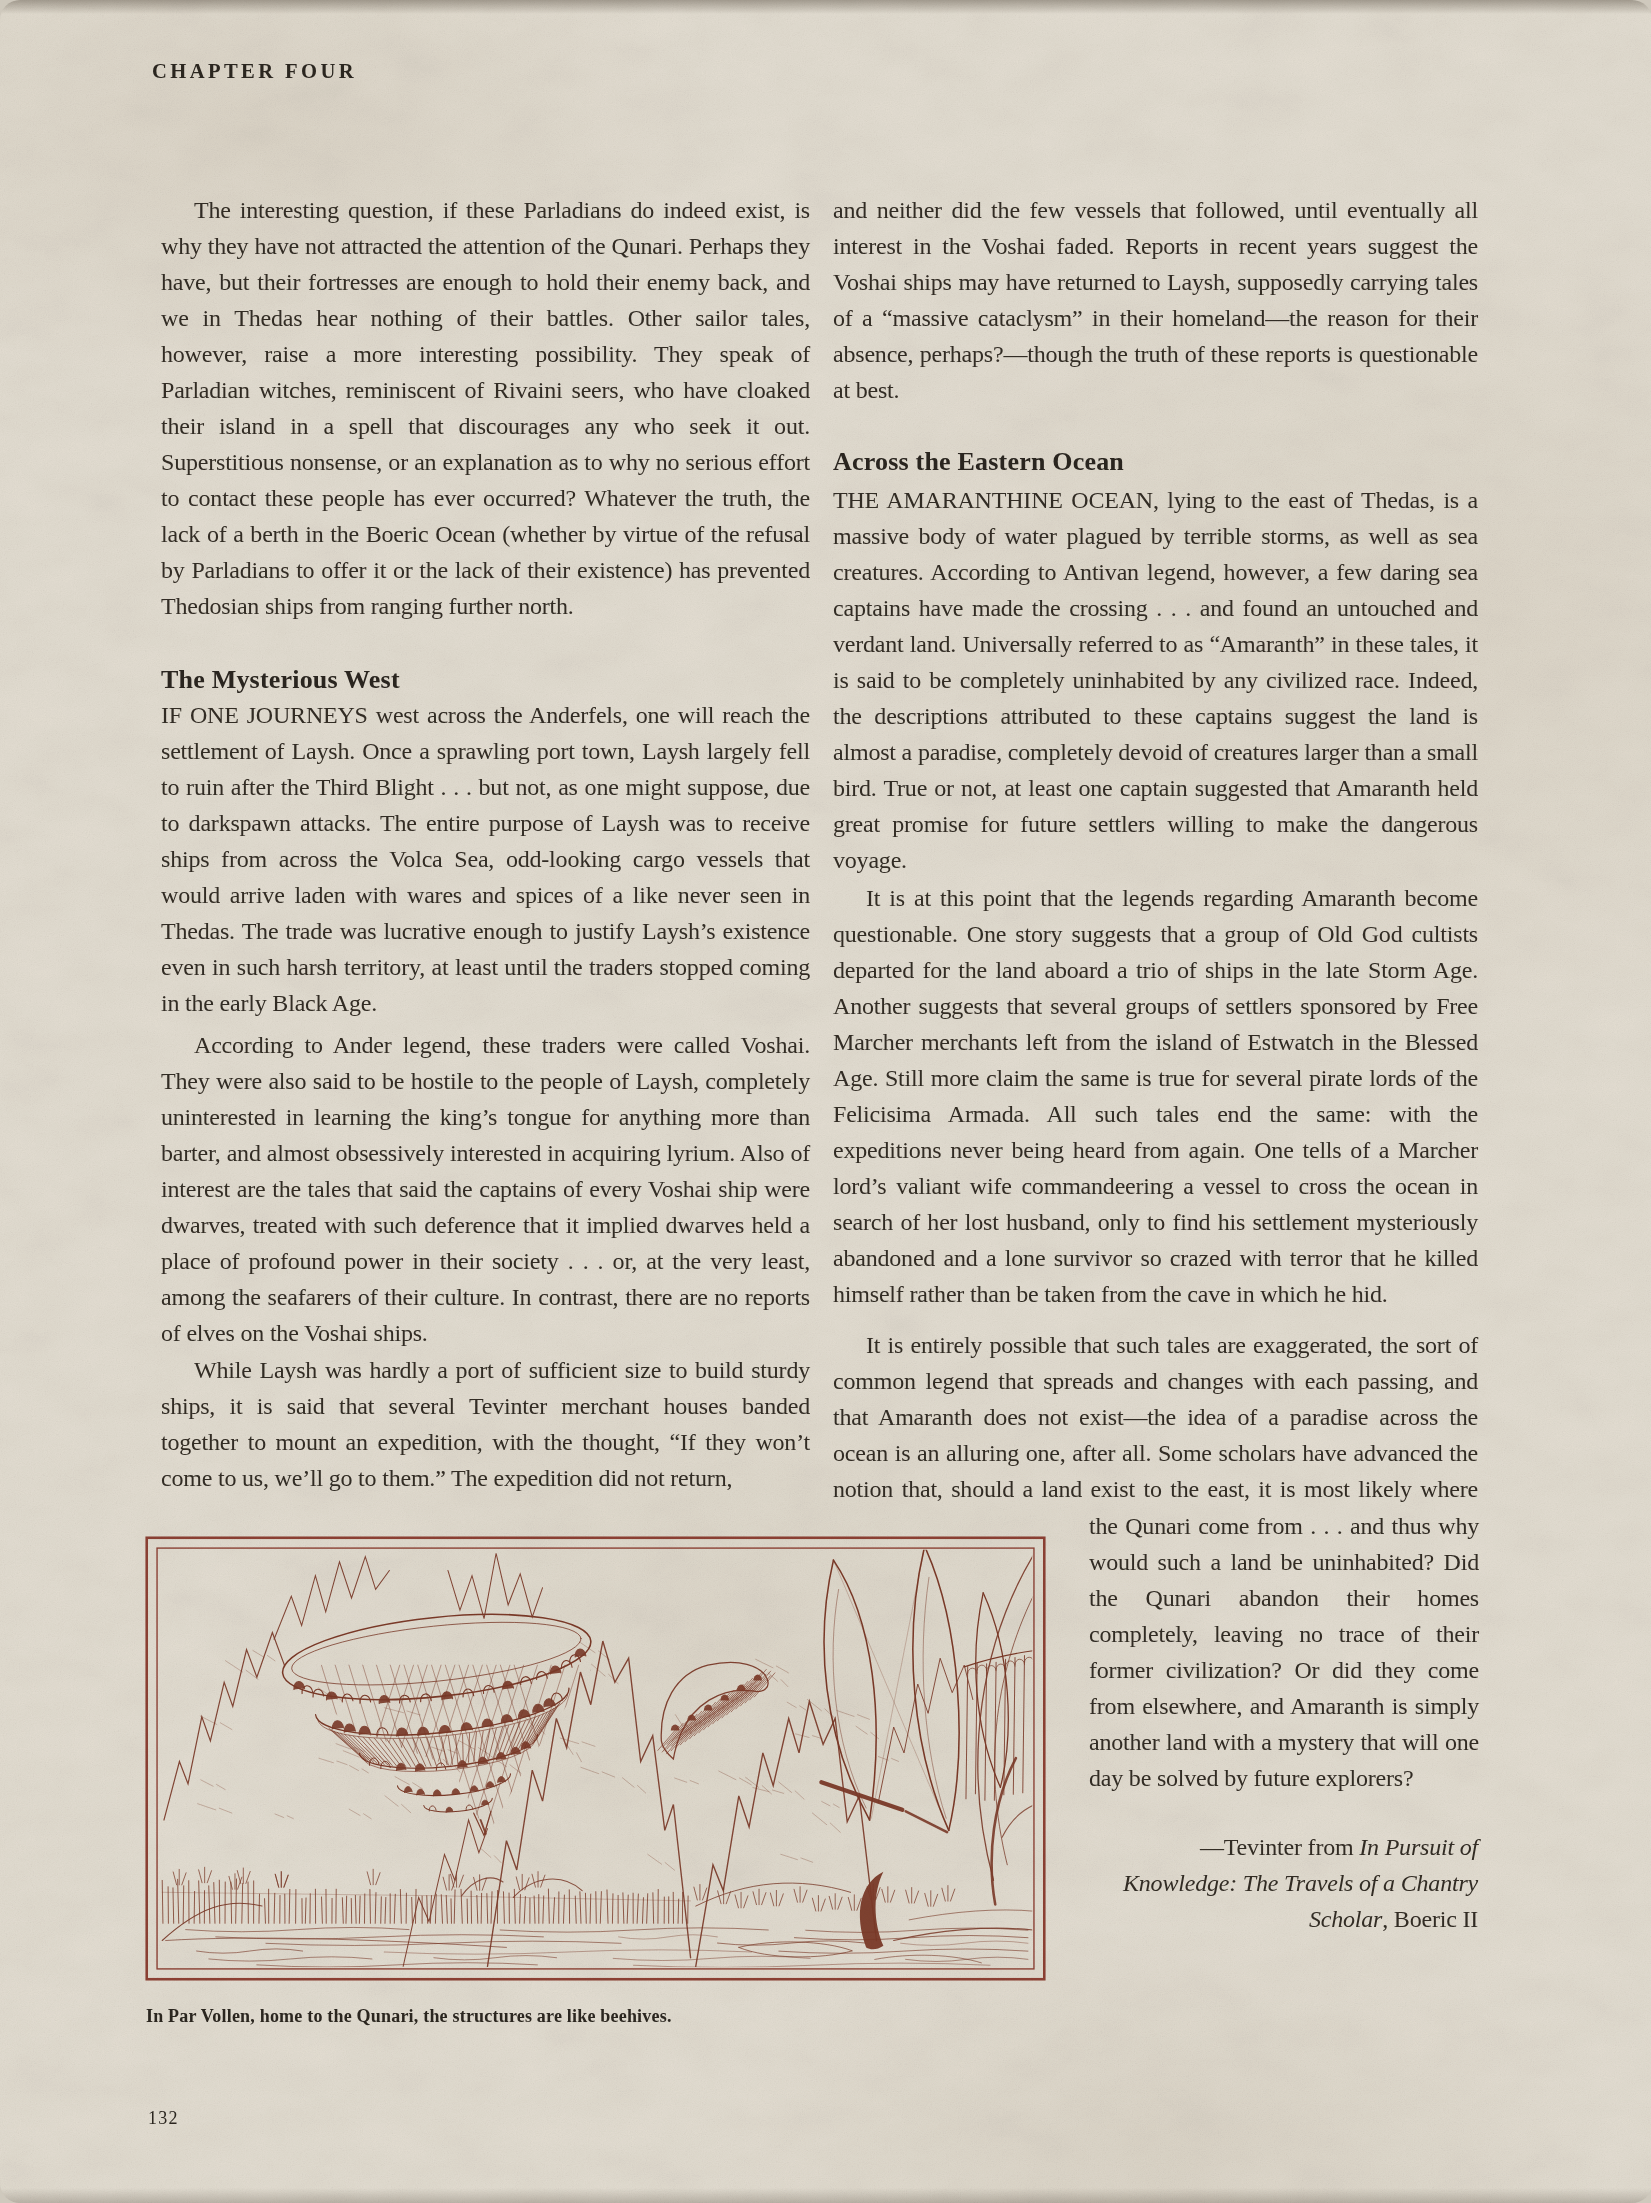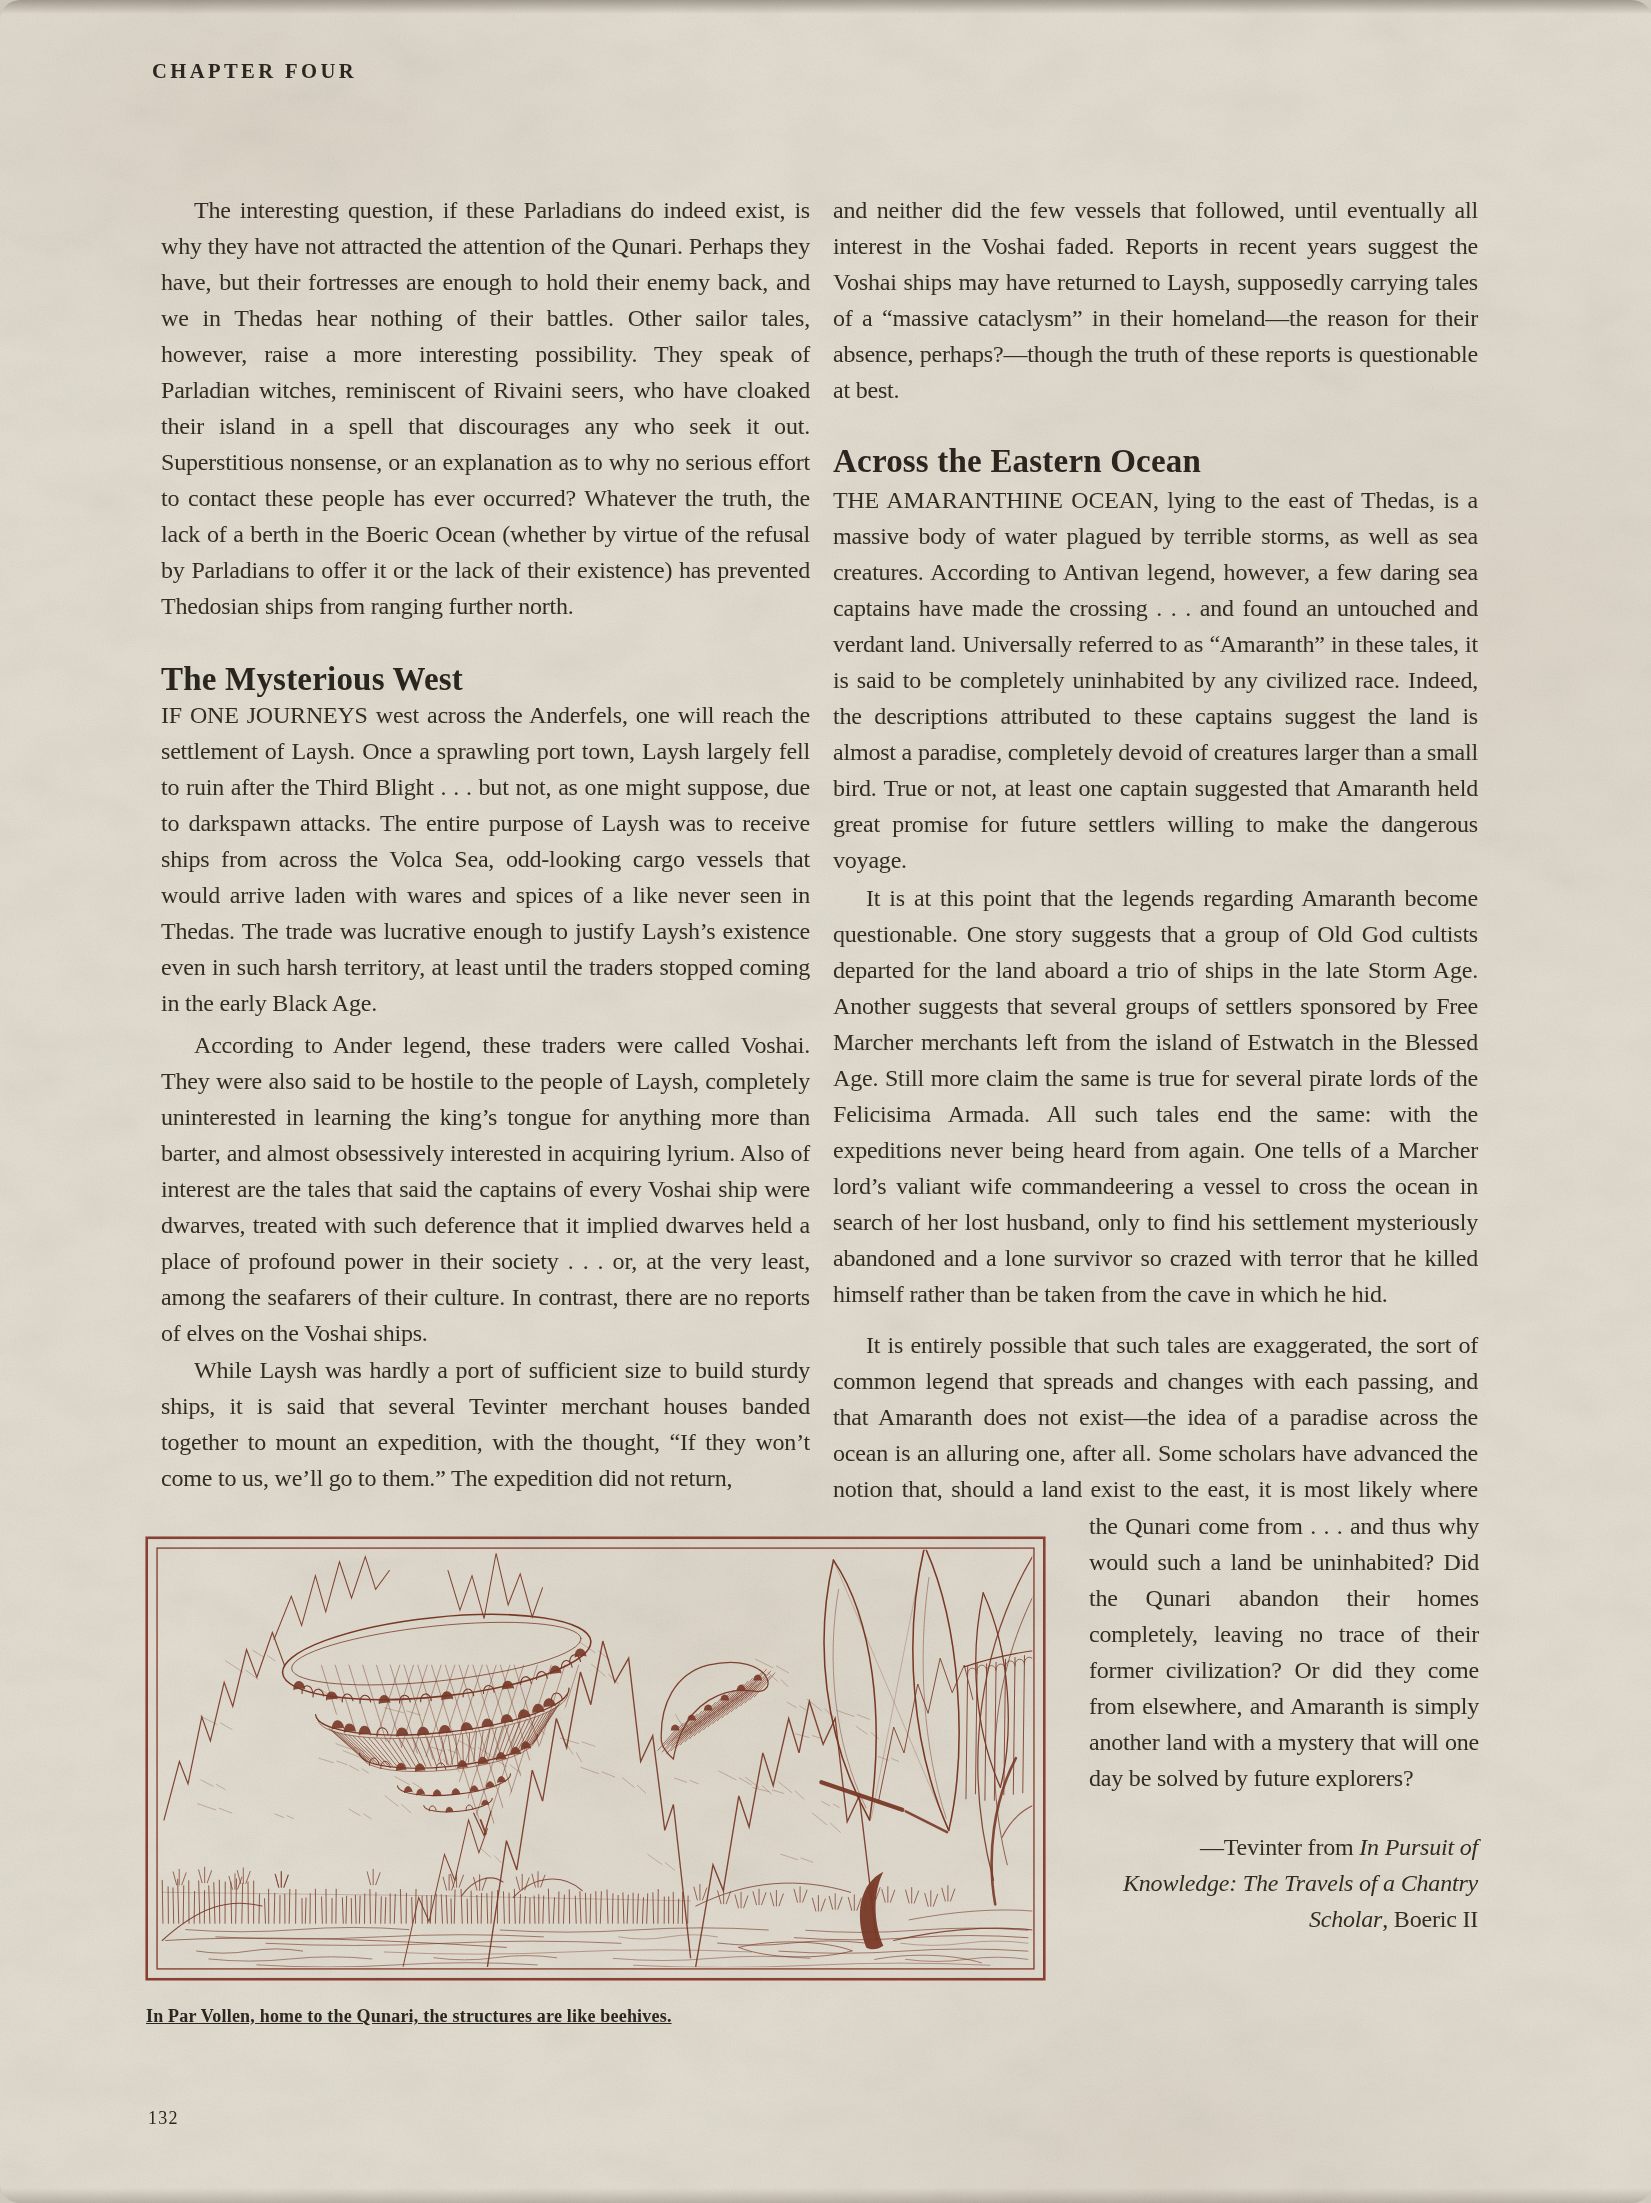--- a/index.html
+++ b/index.html
@@ -43,21 +43,21 @@
   .col p{
     position:absolute;margin:0;width:100%;
     font-size:24px;line-height:36px;
     text-align:justify;hyphens:none;
     letter-spacing:-0.2px;
     color:#332d25;
   }
   .col p.indent{text-indent:33px;}
   .col h2{
     position:absolute;margin:0;
-    font-size:33px;line-height:31px;font-weight:bold;
+    font-size:26px;line-height:31px;font-weight:bold;
     color:#2b2620;letter-spacing:0.2px;
   }
   
   .p-parladians{top:176px;}
   .h-mysterious{top:648px;}
   .p-laysh{top:681px;}
   .p-voshai{top:1011px;}
   .p-expedition{top:1336px;}
   .p-vessels{top:176px;}
   .h-eastern{top:430px;}
@@ -70,21 +70,21 @@
     font-size:24px;line-height:36px;text-align:right;
     color:#332d25;letter-spacing:-0.2px;
   }
   .attribution .it{font-style:italic;}
   figure.illustration{
     position:absolute;left:145px;top:1536px;width:901px;height:445px;margin:0;
   }
   figure.illustration svg{display:block;width:901px;height:445px;}
   .caption{
     position:absolute;left:146px;top:2006px;width:843px;
-    font-size:18px;font-weight:bold;color:#2c2720;letter-spacing:0.2px;text-decoration:underline;
+    font-size:18px;font-weight:bold;color:#2c2720;letter-spacing:0.2px;
   }
   .page-number{
     position:absolute;left:148px;top:2108px;
     font-size:18px;font-weight:normal;letter-spacing:1.3px;color:#2c2720;
   }
 </style>
 </head>
 <body>
 
 <div class="page">

